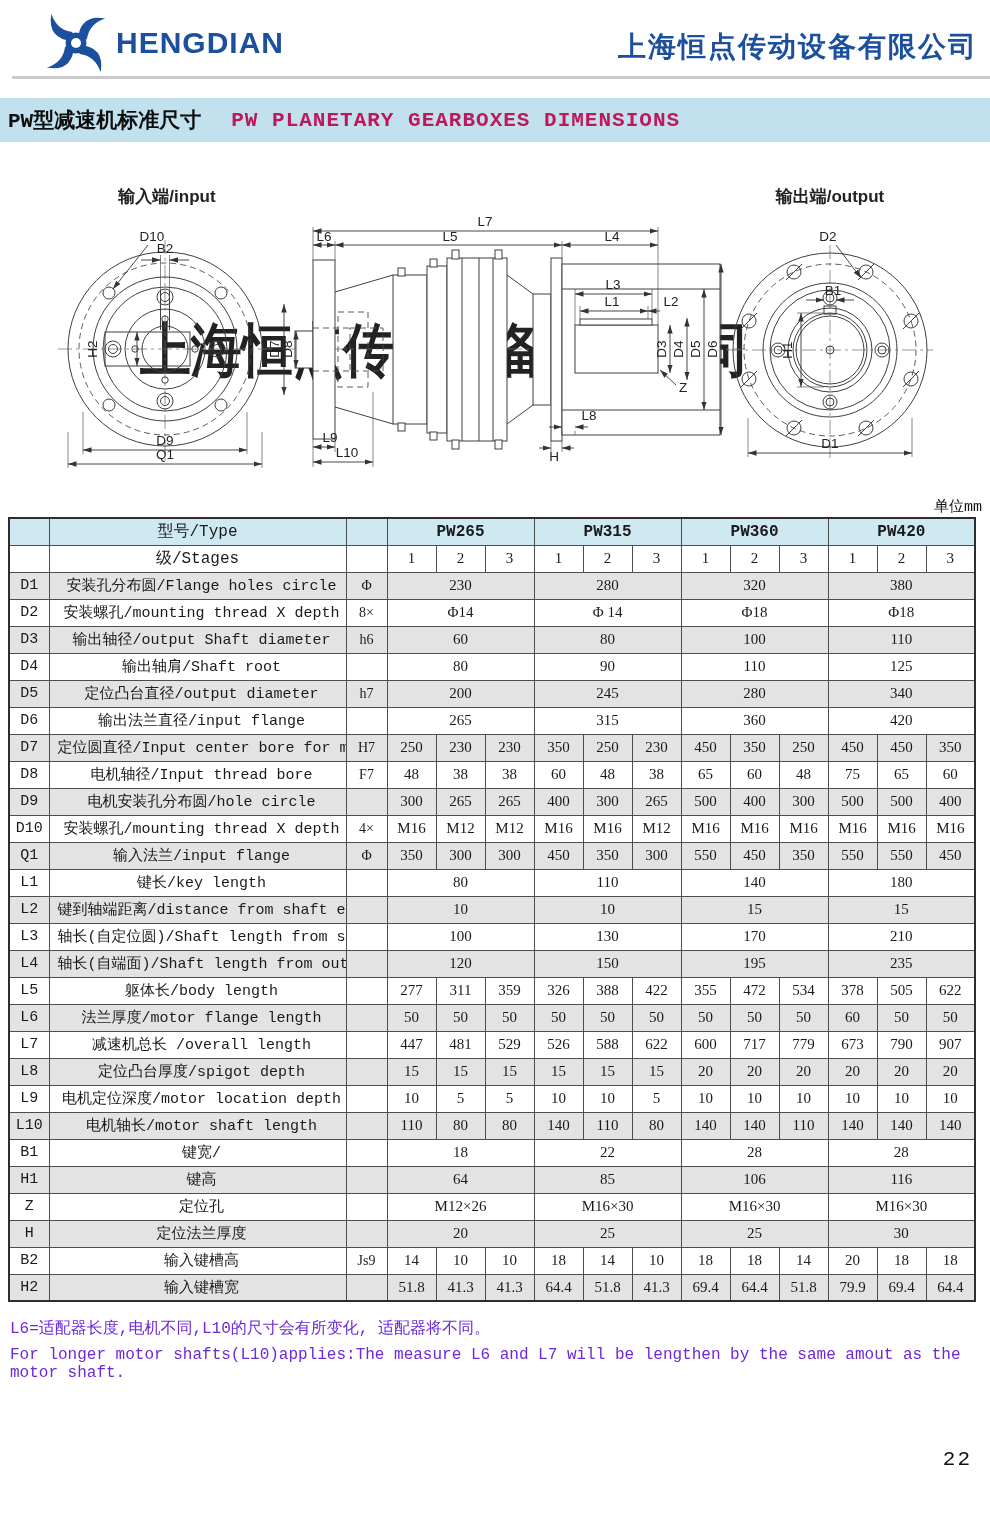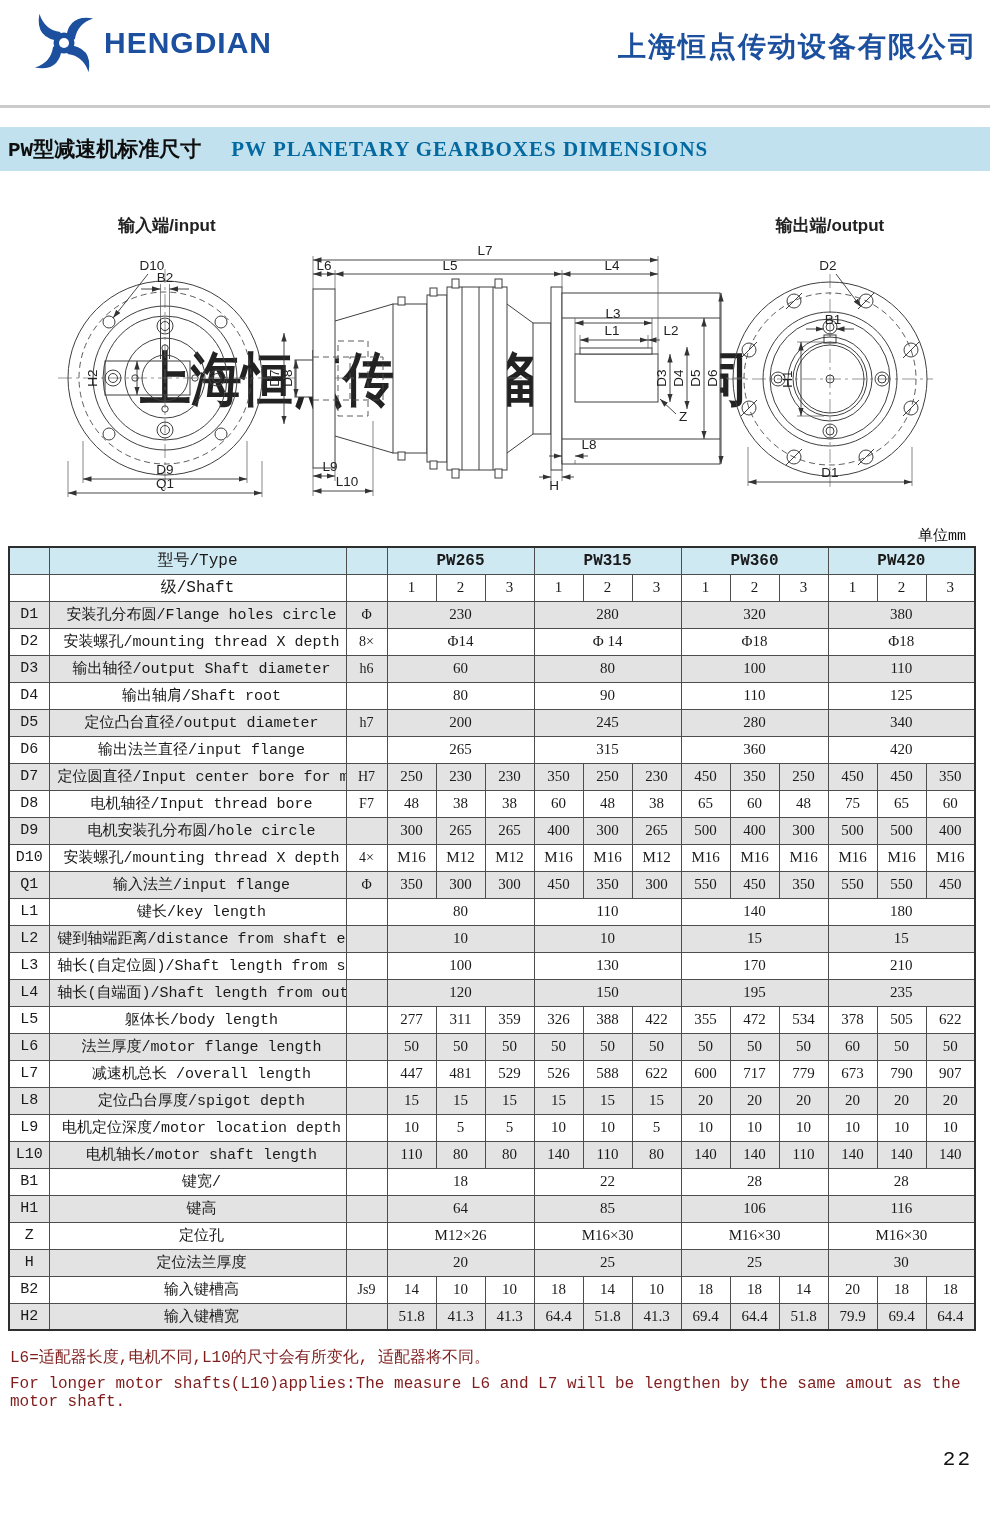--- a/index.html
+++ b/index.html
@@ -2,74 +2,74 @@
 <html><head>
 <meta charset="utf-8">
 <style>
   * { margin:0; padding:0; box-sizing:border-box; }
   body { background:#ffffff; }
   .page {
     position:relative; width:990px; height:1513px; margin:0 auto;
     background:#ffffff; font-family:"Liberation Sans", sans-serif; overflow:hidden;
   }
   
-  .hdr { position:relative; height:108px; border-bottom:3px solid #cbcbcb; }
+  .hdr { position:relative; height:79px; border-bottom:3px solid #cbcbcb;margin-left:12px; }
   .logo-wrap { position:absolute; left:33px; top:12px; width:62px; height:62px; }
   .logo-text {
     position:absolute; left:104px; top:26px; font-size:30px; letter-spacing:1px;
     color:#1c4f9e; font-weight:600; font-family:"Liberation Sans", sans-serif;
   }
   .company {
     position:absolute; right:12px; top:28px; font-size:28px; font-weight:bold;
     color:#1c4f9e; font-family:"Liberation Serif","DejaVu Serif",serif; letter-spacing:2px;
   }
   
   .titlebar {
     margin-top:19px; height:44px; background:#c2e1ee; display:flex; align-items:center;
     padding-left:8px; gap:30px;
   }
   .title-cn { font-size:21px; font-weight:bold; color:#0e0e0e;
     font-family:"Liberation Mono","DejaVu Sans",monospace; }
-  .title-en { font-size:21px; font-weight:bold; color:#0369a1;
-    font-family:Liberation Serif, serif; letter-spacing:1px; }
+  .title-en { font-size:21px; font-weight:bold; color:#be185d;
+    font-family:Liberation Mono, monospace; letter-spacing:1px; }
   
   .drawing { display:block; width:990px; height:355px; }
   .drawing text { font-family:"Liberation Sans","DejaVu Sans",sans-serif; fill:#222; }
   .dimtxt { font-size:13.5px; }
   .viewtitle { font-size:17px; font-weight:bold; fill:#111;
     font-family:"Liberation Mono","DejaVu Sans",monospace; }
   .wm { font-size:58px; fill:#dddddd; font-weight:bold;
     font-family:"Liberation Serif","DejaVu Serif",serif; }
   .ln  { stroke:#3f3f3f; stroke-width:1; fill:none; }
   .lnf { stroke:#3f3f3f; stroke-width:1; fill:#ffffff; }
   .cl  { stroke:#6a6a6a; stroke-width:0.7; stroke-dasharray:14 4 3 4; fill:none; }
   .dsh { stroke:#4a4a4a; stroke-width:0.9; stroke-dasharray:6 4; fill:none; }
   .dim { stroke:#333; stroke-width:0.9; fill:none; }
   .ext { stroke:#555; stroke-width:0.7; fill:none; }
   
-  .unitrow { height:20px; text-align:right; padding-right:24px; font-size:15px;
+  .unitrow { height:20px; text-align:right; padding-right:8px; font-size:15px;
     color:#111; font-family:"Liberation Mono","DejaVu Sans",monospace; }
   
   .tblwrap { margin:0 8px; }
   table.dims { width:802px; border-collapse:collapse; table-layout:fixed;
     border:2px solid #2e2e2e; }
   table.dims td, table.dims th { border:1px solid #4d4d4d; text-align:center;
     height:27px; padding:0; color:#1a1a1a; overflow:hidden; white-space:nowrap; }
   tr.hdr-row td { background:#cfe9f3; }
   tr.t-gray td { background:#e3e3e3; }
   .td-key  { font:15px "Liberation Mono","DejaVu Sans Mono",monospace; }
   .td-desc { font:15px "Liberation Mono","DejaVu Sans",monospace; text-align:left;
              padding-left:8px !important; }
   .td-sym  { font:14px "Liberation Serif","DejaVu Serif",serif; }
   .td-val  { font:15px "Liberation Serif","DejaVu Serif",serif; }
   .th-model{ font:600 16px "Liberation Mono","DejaVu Sans Mono",monospace; }
   .th-type { font:16px "Liberation Mono","DejaVu Sans",monospace; }
   .th-stage{ font:15px "Liberation Serif","DejaVu Serif",serif; }
   
-  .notes { margin:16px 0 0 10px; color:#7f1d1d; }
+  .notes { margin:16px 0 0 10px; color:#6d28d9; }
   .note-cn { font-size:16px; font-family:"Liberation Mono","DejaVu Sans",monospace;
     margin-bottom:7px; }
   .note-en { font-size:16px; font-family:"Liberation Mono","DejaVu Sans Mono",monospace; }
   .pageno { position:absolute; right:18px; top:1448px; font-size:21px; color:#111;
     font-family:"Liberation Mono","DejaVu Sans Mono",monospace; letter-spacing:2px; }
 </style>
 </head>
 <body>
 
 <div class="page">
@@ -351,21 +351,21 @@
             <td class="td-key"></td>
             <td class="th-type">型号/Type</td>
             <td class="td-sym"></td>
             <td class="th-model" colspan="3">PW265</td>
             <td class="th-model" colspan="3">PW315</td>
             <td class="th-model" colspan="3">PW360</td>
             <td class="th-model" colspan="3">PW420</td>
           </tr>
           <tr>
             <td class="td-key"></td>
-            <td class="th-type">级/Shaft</td>
+            <td class="th-type">级/Stages</td>
             <td class="td-sym"></td>
             <td class="th-stage">1</td>
             <td class="th-stage">2</td>
             <td class="th-stage">3</td>
             <td class="th-stage">1</td>
             <td class="th-stage">2</td>
             <td class="th-stage">3</td>
             <td class="th-stage">1</td>
             <td class="th-stage">2</td>
             <td class="th-stage">3</td>

